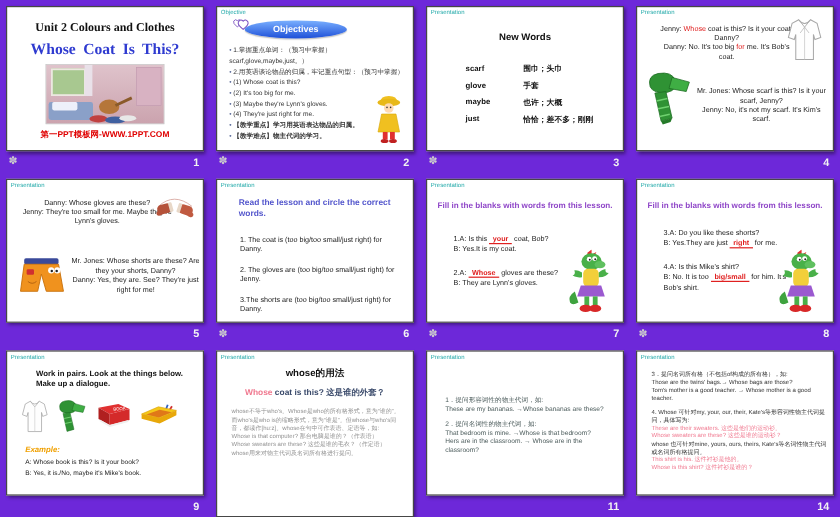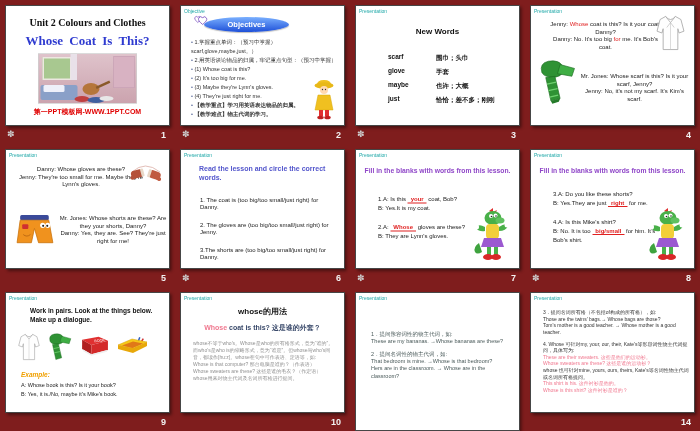--- a/index.html
+++ b/index.html
@@ -1,17 +1,17 @@
 <!DOCTYPE html>
 <html><head>
 <meta charset="utf-8">
 <style>
   html,body{margin:0;padding:0;}
   body{width:700px;height:431px;font-family:"Liberation Sans","DejaVu Sans",sans-serif;}
-  .screen{width:700px;height:431px;background:#7f1d1d;display:grid;
+  .screen{width:700px;height:431px;background:#6d28d9;display:grid;
           grid-template-columns:repeat(4,175px);grid-template-rows:repeat(3,1fr);}
   .cell{display:flex;flex-direction:column;padding:5px 5px 0;box-sizing:border-box;}
   .slide{flex:1;background:#fff;border:1px solid #464646;position:relative;overflow:hidden;
          box-shadow:1.5px 2px 3px rgba(0,0,0,.45);}
   .fit{position:absolute;top:0;left:0;width:326px;height:238px;transform:scale(.5);
        transform-origin:0 0;}
   .bar{height:18px;display:flex;align-items:center;justify-content:space-between;padding:0 4px 0 2px;}
   .star{font-size:9px;color:#cdcdcd;line-height:1;}
   .num{font-size:9px;font-weight:bold;color:#f2f2f2;}
   .s-label{position:absolute;top:4px;left:6px;font-size:10px;color:#1fa8a8;}
@@ -401,39 +401,39 @@
           <span class="pink">Whose</span><span> coat is this? </span><span>这是谁的外套？</span>
         </div>
         <div class="s10-body">
           <div>whose不等于who's。Whose是who的所有格形式，意为“谁的”。而who's是who is的缩略形式，意为“谁是”。但whose与who's同音，都读作[hu:z]。whose在句中可作表语、定语等，如:</div>
           <div>Whose is that computer? 那台电脑是谁的？（作表语）</div>
           <div>Whose sweaters are these? 这些是谁的毛衣？（作定语）</div>
           <div>whose用来对物主代词及名词所有格进行提问。</div>
         </div>
       </div>
     </div>
-    <div class="bar">
-      <span class="star"></span>
-      <span class="num">10</span>
-    </div>
   </div>
 
   <div class="cell">
     <div class="slide">
       <div class="fit">
         <div class="s-label">Presentation</div>
         <div class="s11-body">
           <div>1．提问形容词性的物主代词，如:</div>
           <div>These are my bananas. →Whose bananas are these?</div>
           <div class="gap"></div>
           <div>2．提问名词性的物主代词，如:</div>
           <div>That bedroom is mine. →Whose is that bedroom?</div>
           <div>Hers are in the classroom. → Whose are in the classroom?</div>
         </div>
       </div>
+    </div>
+    <div class="bar">
+      <span class="star"></span>
+      <span class="num">11</span>
     </div>
   </div>
 
   <div class="cell">
     <div class="slide">
       <div class="fit">
         <div class="s-label">Presentation</div>
         <div class="s12-body">
           <div>3．提问名词所有格（不包括of构成的所有格），如:</div>
           <div>Those are the twins' bags.→ Whose bags are those?</div>

